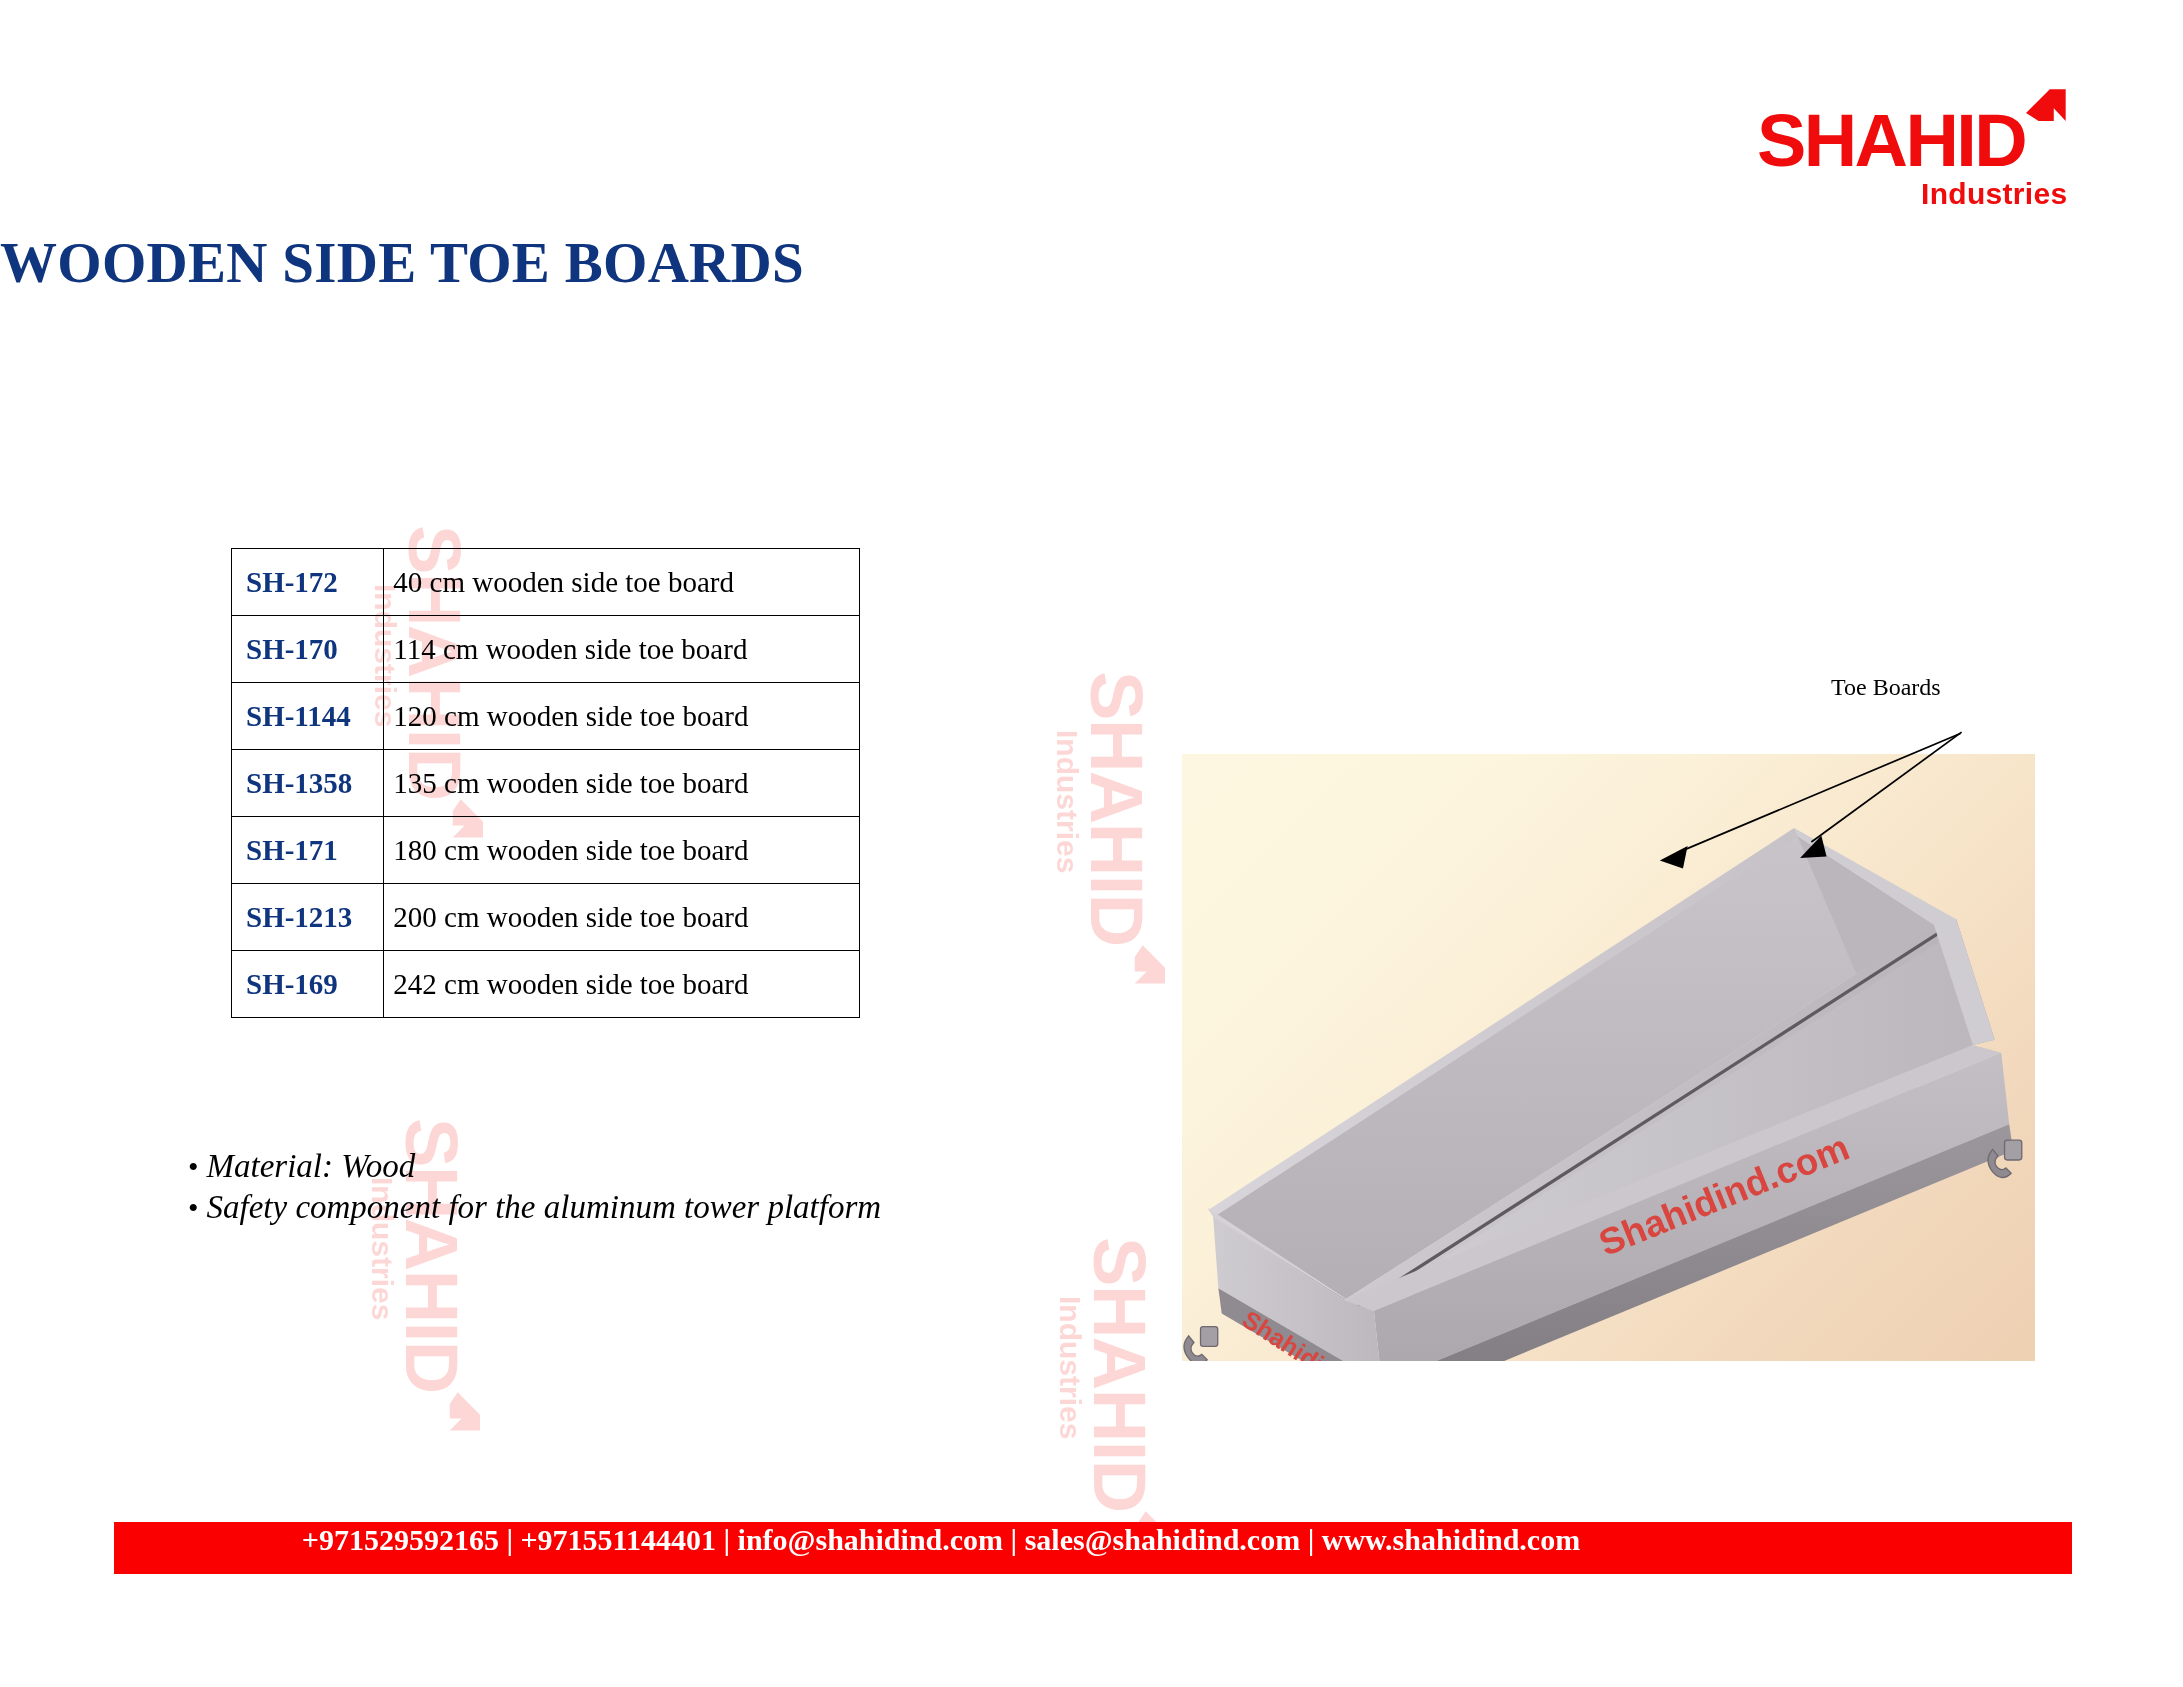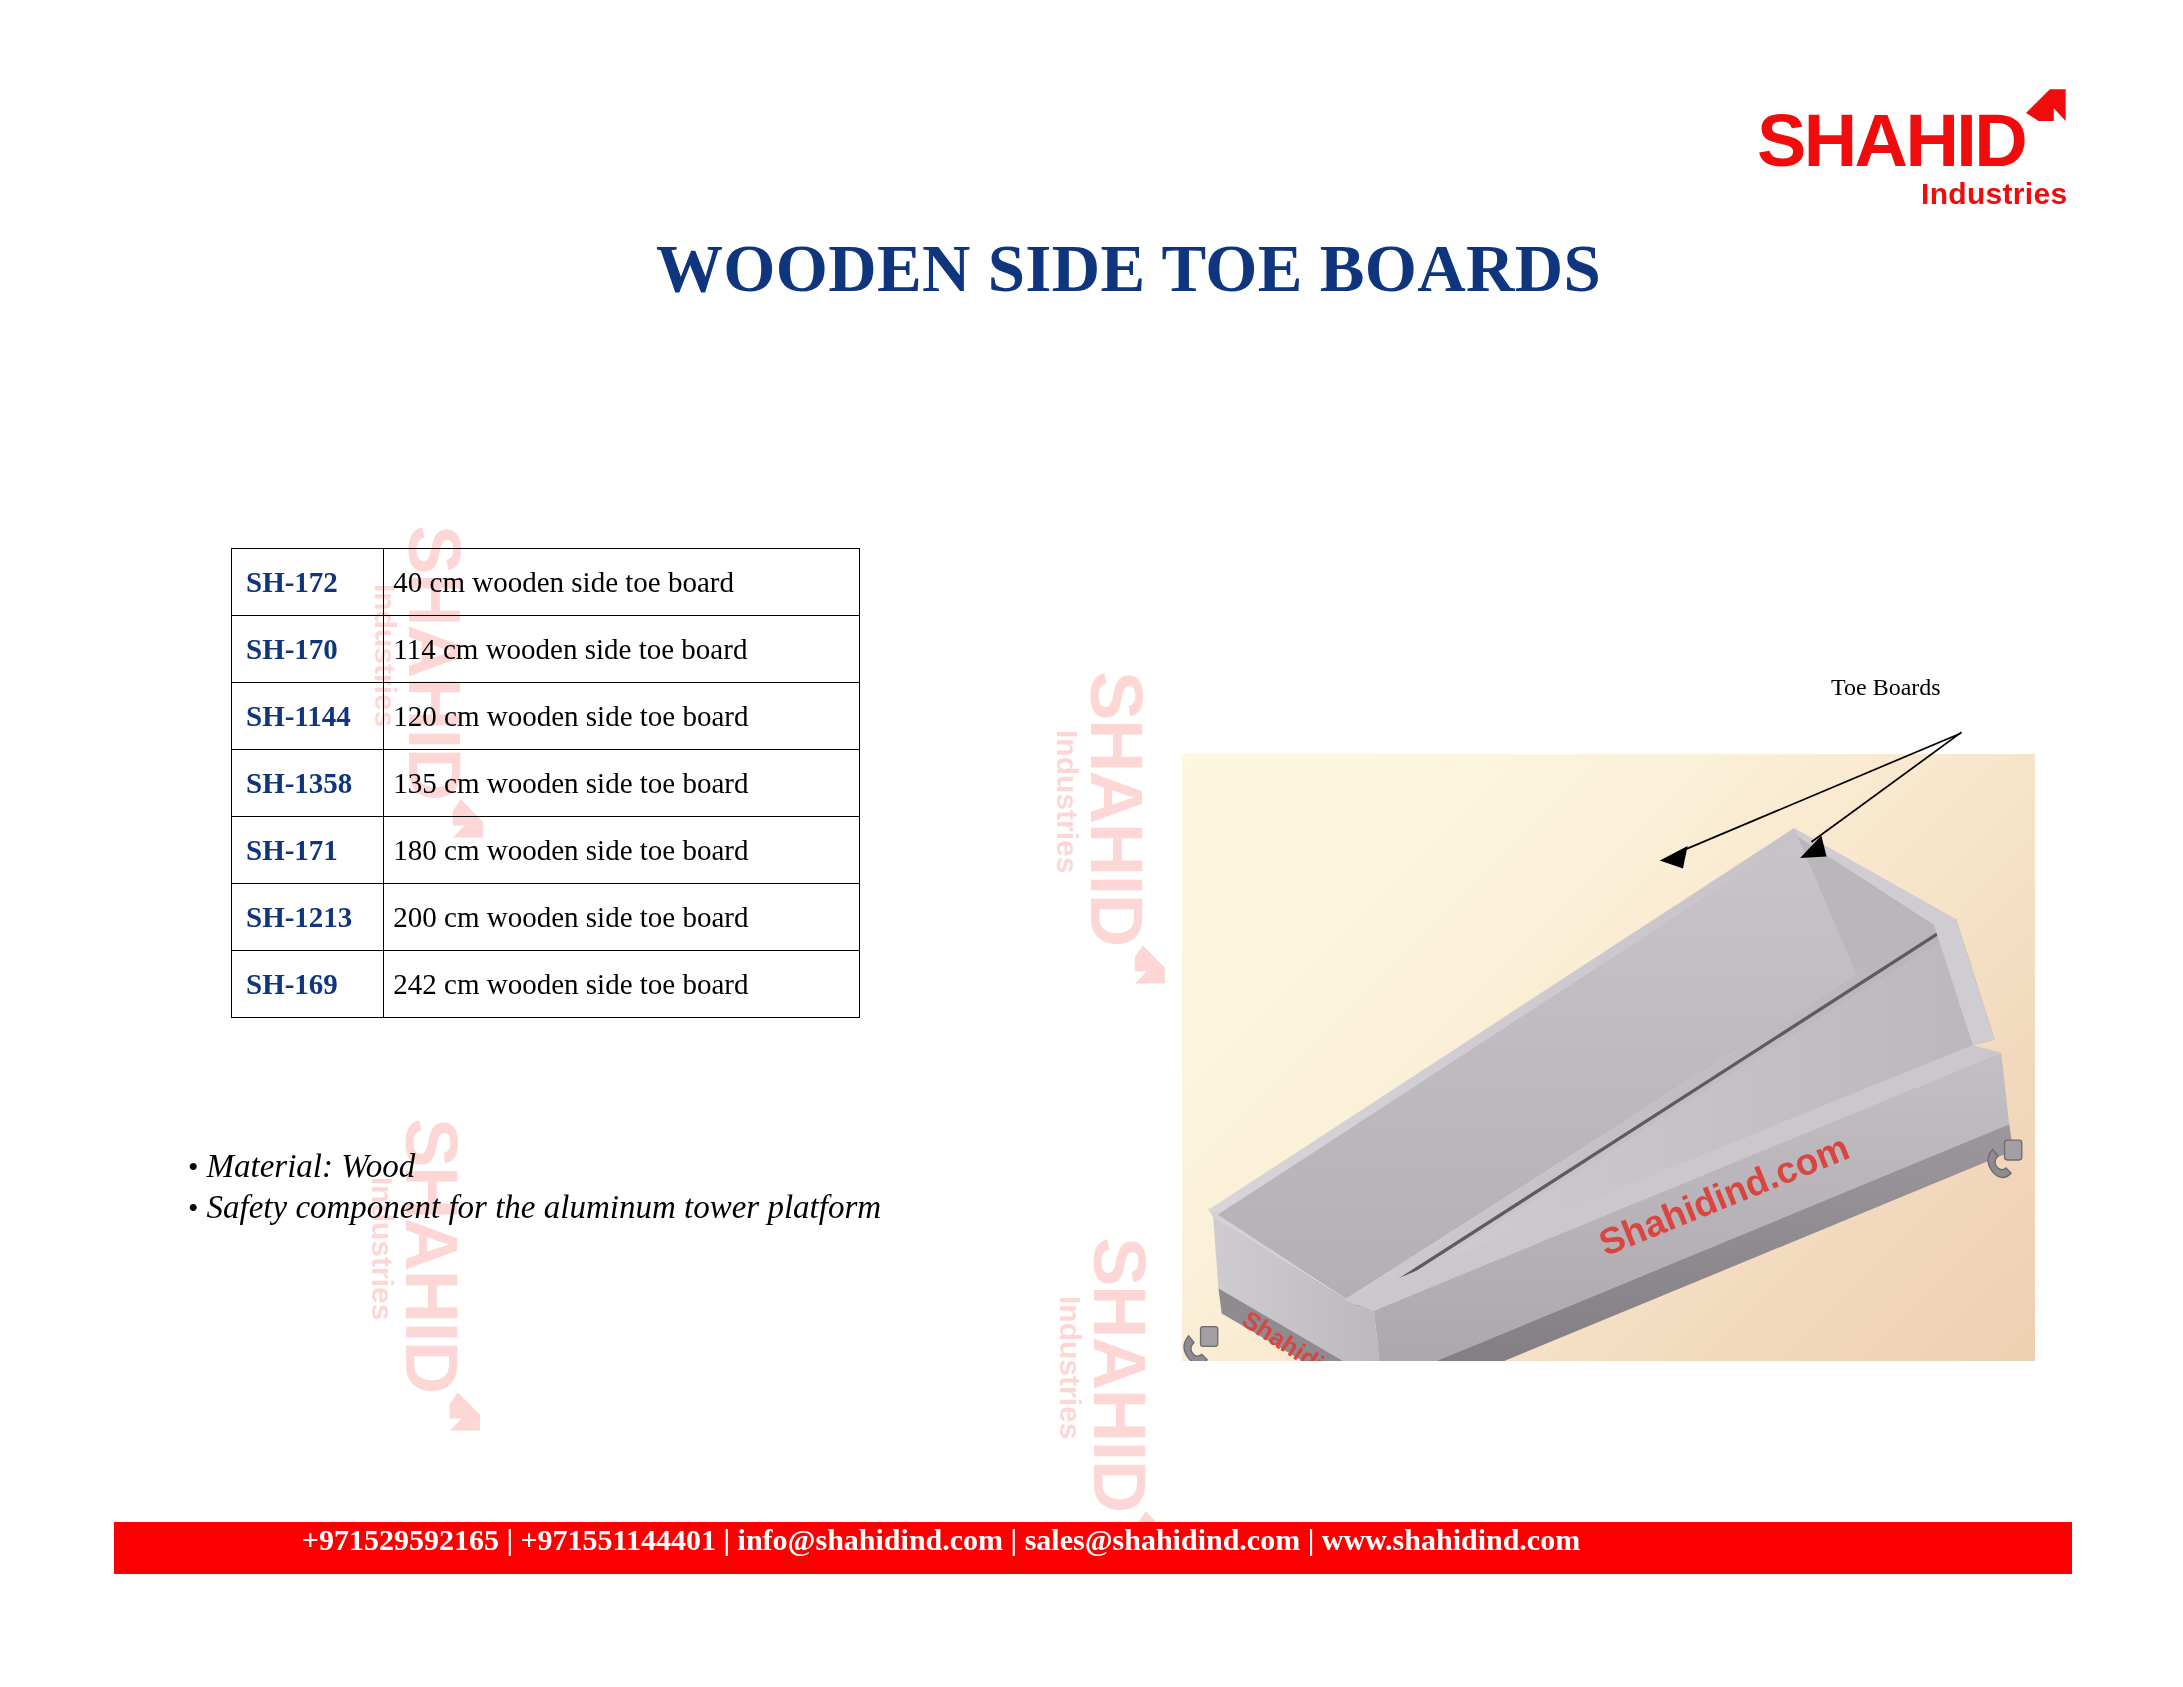--- a/index.html
+++ b/index.html
@@ -84,24 +84,24 @@
     margin-left: 1.3px;
     margin-top: -20px;
   }
 
   
   #page-title {
     position: absolute;
     left: 0;
     top: 230px;
     width: 1601px;
-    text-align: right;
-    font-family: "Liberation Serif", serif;
-    font-weight: bold;
-    font-size: 67px;
+    text-align: left;
+    font-family: "Liberation Serif", serif;
+    font-weight: bold;
+    font-size: 57px;
     color: #10357f;
     letter-spacing: 0.005em;
     white-space: nowrap;
     z-index: 5;
   }
 
   
   #spec-table {
     position: absolute;
     left: 231px;

